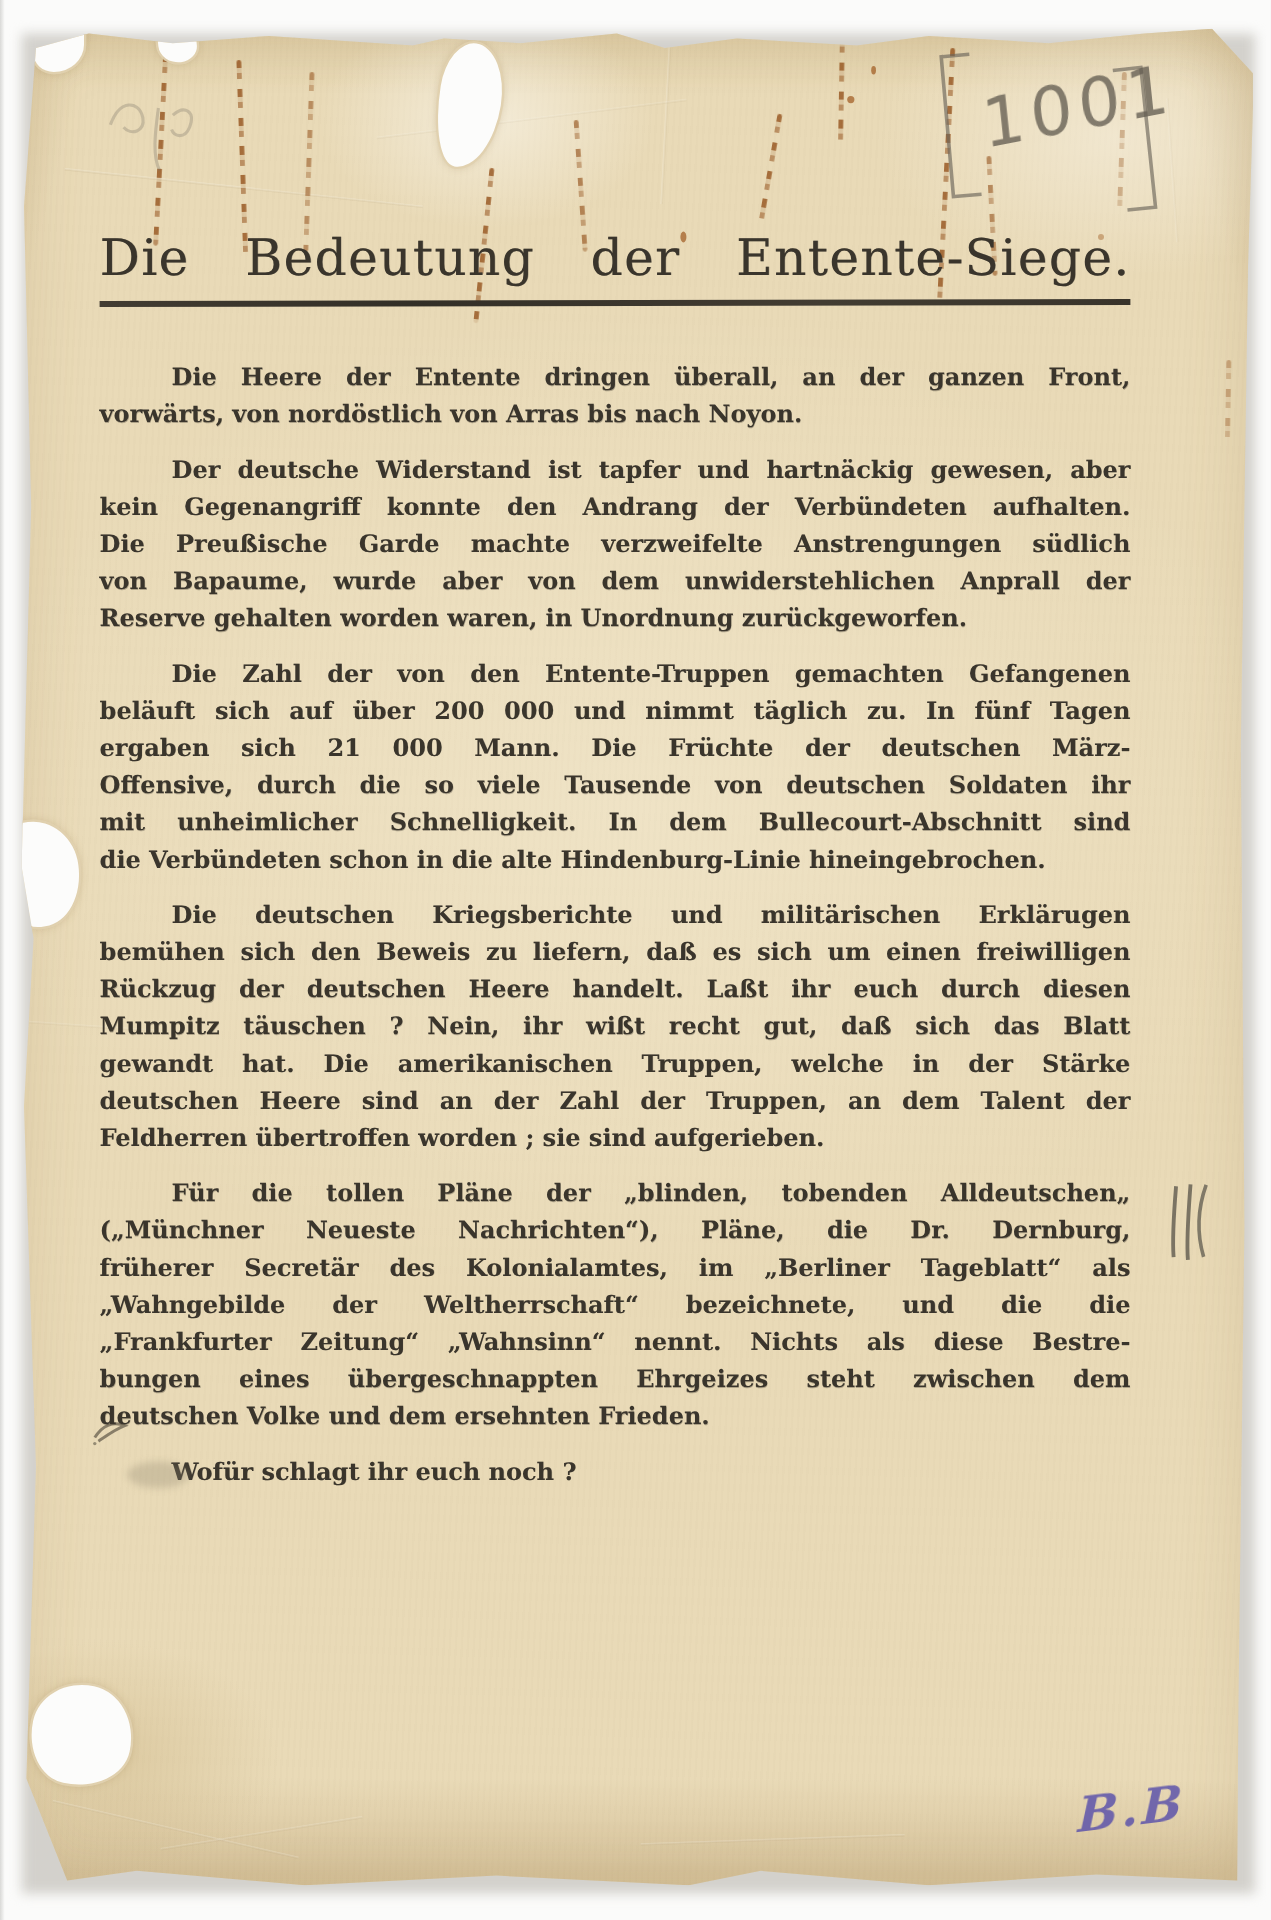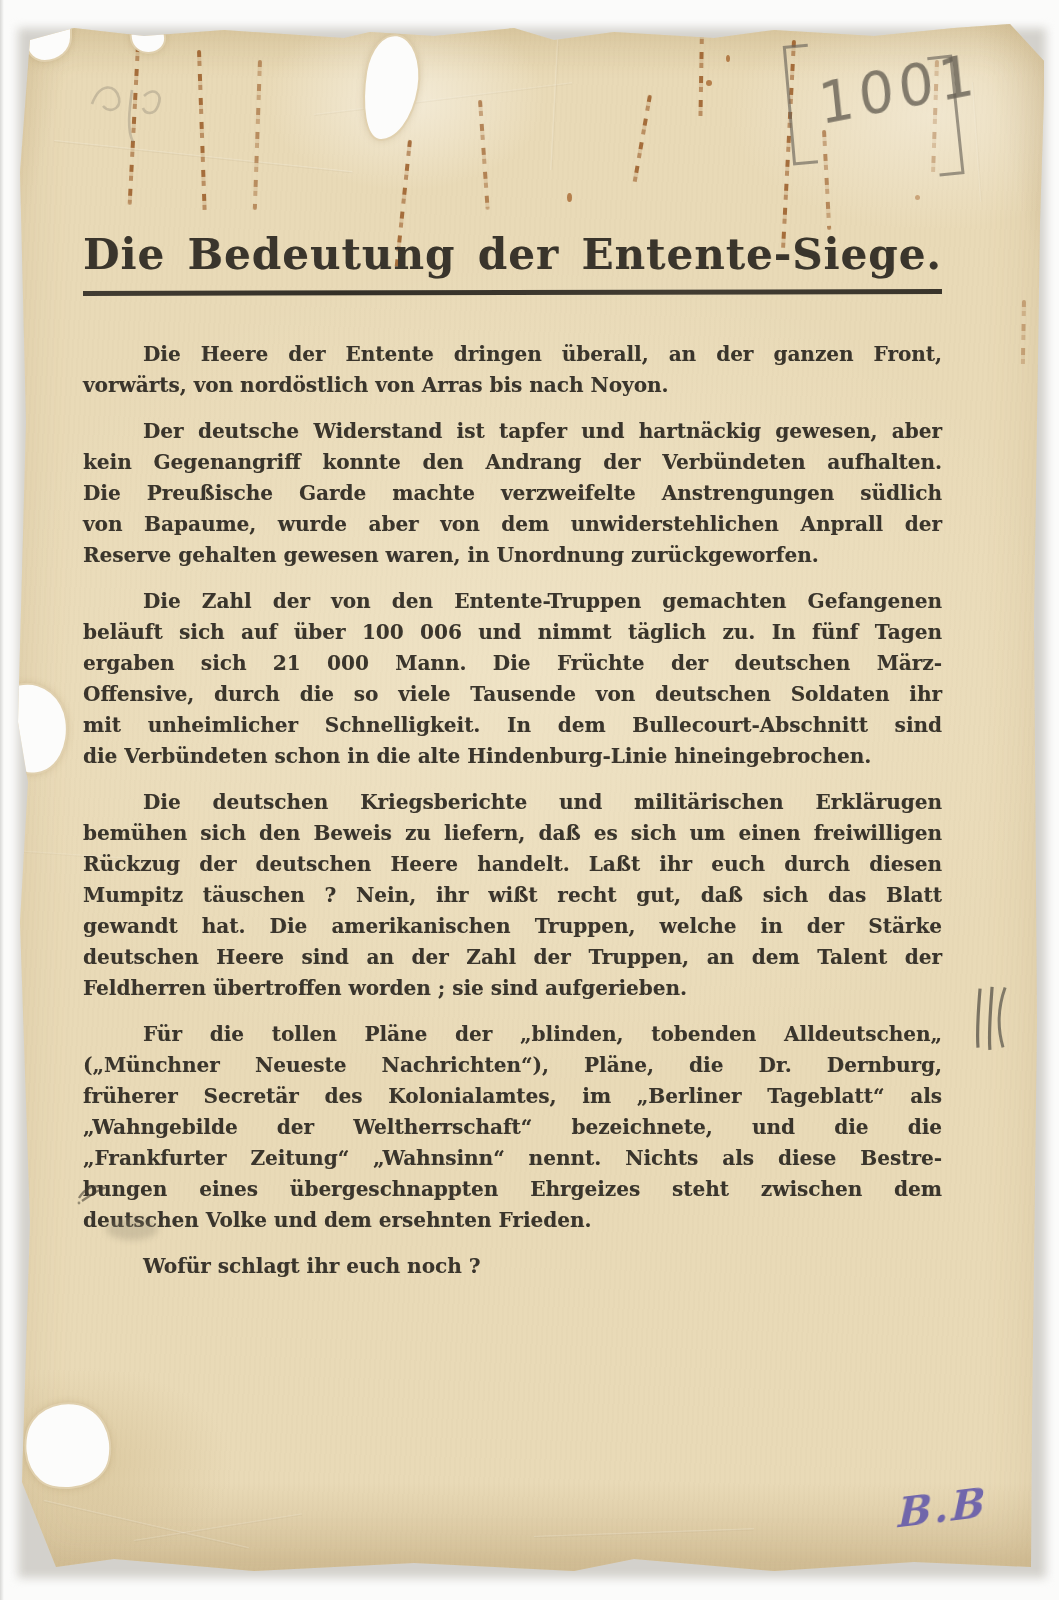--- a/index.html
+++ b/index.html
@@ -31,22 +31,22 @@
 
   .drip{position:absolute;width:4px;border-radius:2px;filter:blur(.4px);transform-origin:top center;
     background:repeating-linear-gradient(to bottom, rgba(148,82,28,.8) 0 7px, rgba(148,82,28,.15) 7px 11px,
       rgba(148,82,28,.55) 11px 16px, rgba(148,82,28,0) 16px 24px);}
   .dot{position:absolute;border-radius:50%;background:rgba(158,88,30,.7);filter:blur(.3px);}
 
   .tear{position:absolute;background:#fcfcfb;
     box-shadow:0 0 0 2px rgba(224,209,175,.95), 0 0 8px rgba(150,120,70,.4);}
 
   .text-block{position:absolute;left:69px;top:168px;width:859px;color:#3a352c;}
-  .title{font-size:42px;font-weight:bold;line-height:50px;text-align:justify;text-align-last:justify;
-    letter-spacing:1px;text-shadow:.4px .4px 0 rgba(58,53,44,.4);margin-top:40px;}
+  .title{font-size:42px;font-weight:normal;line-height:50px;text-align:justify;text-align-last:justify;
+    letter-spacing:1px;text-shadow:.4px .4px 0 rgba(58,53,44,.4);}
   .title-rule{height:5px;margin-top:10px;background:linear-gradient(to right,#423c32,#332f27 30%,#423c32 70%,#39342b);
     transform:rotate(-.12deg);}
   .body-text{margin-top:44px;font-weight:bold;font-size:20px;
     text-shadow:.3px .3px 0 rgba(58,53,44,.33);}
   .para{margin-bottom:15px;}
   .line{height:31px;line-height:31px;text-align:justify;text-align-last:justify;overflow:visible;}
   .line.last{text-align-last:left;}
   .line.first{padding-left:60px;}
 
   .pencil-1001{position:absolute;left:774px;top:14px;width:176px;height:140px;
@@ -110,25 +110,25 @@
       <div class="body-text">
           <div class="para">
             <div class="line first">Die Heere der Entente dringen überall, an der ganzen Front,</div>
             <div class="line last">vorwärts, von nordöstlich von Arras bis nach Noyon.</div>
           </div>
           <div class="para">
             <div class="line first">Der deutsche Widerstand ist tapfer und hartnäckig gewesen, aber</div>
             <div class="line">kein Gegenangriff konnte den Andrang der Verbündeten aufhalten.</div>
             <div class="line">Die Preußische Garde machte verzweifelte Anstrengungen südlich</div>
             <div class="line">von Bapaume, wurde aber von dem unwiderstehlichen Anprall der</div>
-            <div class="line last">Reserve gehalten gewesen waren, in Unordnung zurückgeworfen.</div>
+            <div class="line last">Reserve gehalten worden waren, in Unordnung zurückgeworfen.</div>
           </div>
           <div class="para">
             <div class="line first">Die Zahl der von den Entente-Truppen gemachten Gefangenen</div>
-            <div class="line">beläuft sich auf über 100 006 und nimmt täglich zu. In fünf Tagen</div>
+            <div class="line">beläuft sich auf über 200 000 und nimmt täglich zu. In fünf Tagen</div>
             <div class="line">ergaben sich 21 000 Mann. Die Früchte der deutschen März-</div>
             <div class="line">Offensive, durch die so viele Tausende von deutschen Soldaten ihr</div>
             <div class="line">mit unheimlicher Schnelligkeit. In dem Bullecourt-Abschnitt sind</div>
             <div class="line last">die Verbündeten schon in die alte Hindenburg-Linie hineingebrochen.</div>
           </div>
           <div class="para">
             <div class="line first">Die deutschen Kriegsberichte und militärischen Erklärugen</div>
             <div class="line">bemühen sich den Beweis zu liefern, daß es sich um einen freiwilligen</div>
             <div class="line">Rückzug der deutschen Heere handelt. Laßt ihr euch durch diesen</div>
             <div class="line">Mumpitz täuschen ? Nein, ihr wißt recht gut, daß sich das Blatt</div>

